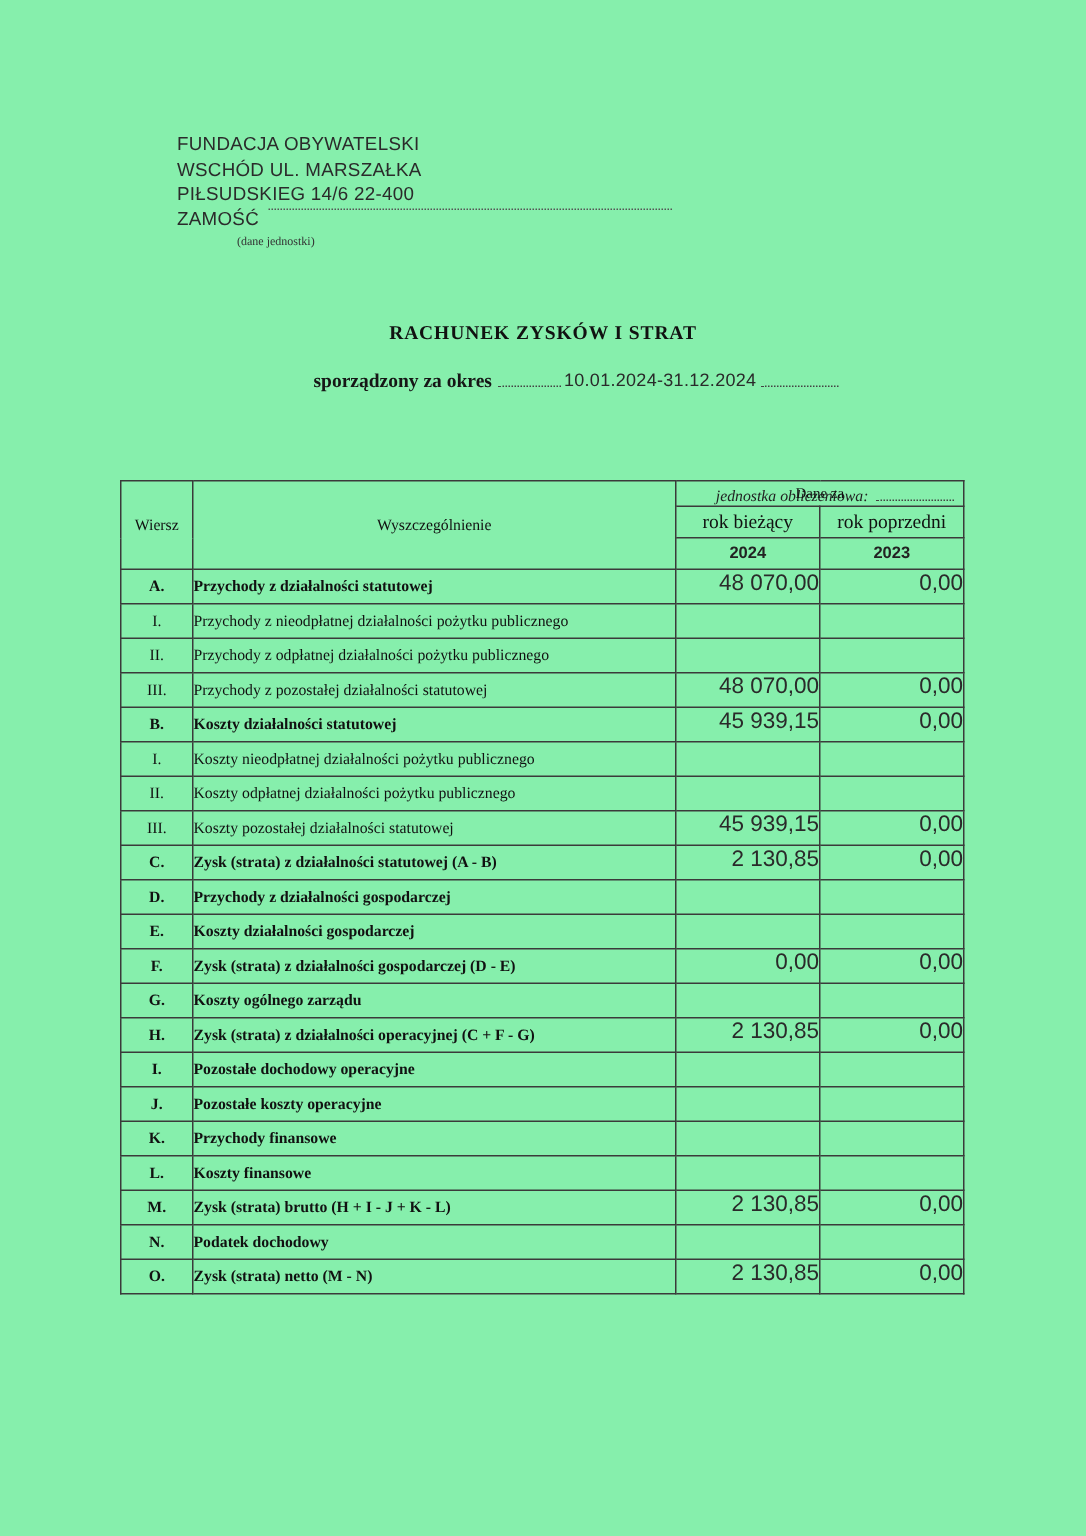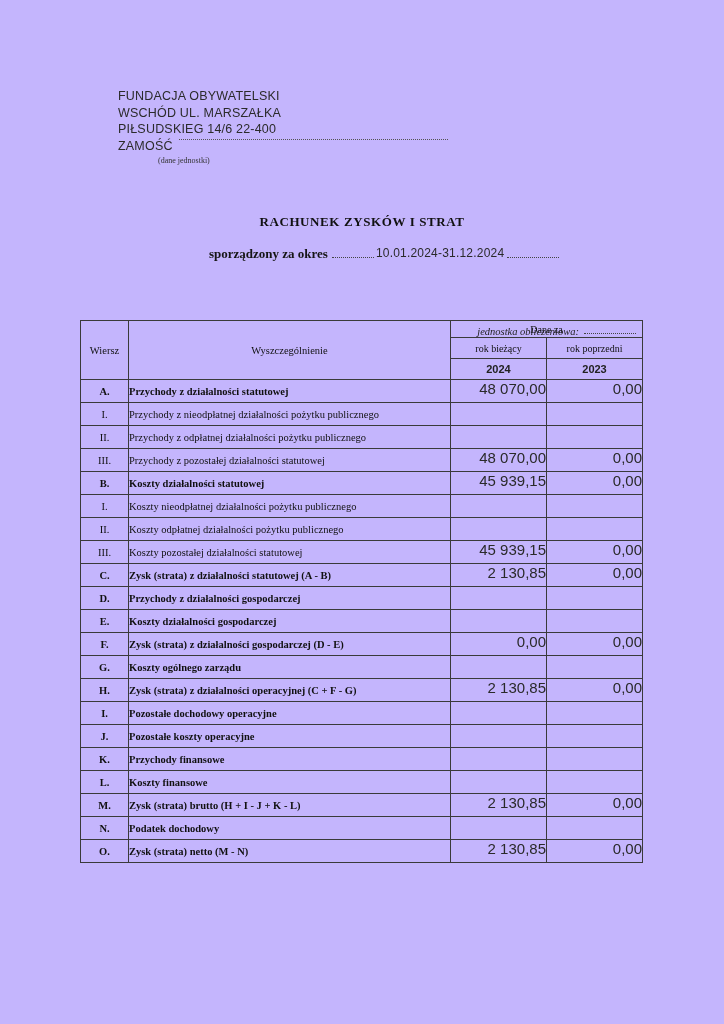--- a/index.html
+++ b/index.html
@@ -11,21 +11,21 @@
     width: 724px;
     height: 1024px;
     position: relative;
     font-family: "Liberation Serif", serif;
     color: #1a1a1a;
     overflow: hidden;
   }
   .page {
     position: absolute;
     inset: 0;
-    background: #c4b5fd;
+    background: #86efac;
   }
 
   
   .unit-block {
     position: absolute;
     left: 118px;
     top: 88px;
     width: 330px;
   }
   .unit-line {
@@ -144,21 +144,21 @@
   }
   .th-dane {
     text-align: center;
     font-size: 10px;
     font-weight: normal;
     height: 16px;
     color: #111;
   }
   .th-col {
     text-align: center;
-    font-size: 10px;
+    font-size: 13px;
     font-weight: normal;
     height: 20px;
     color: #111;
   }
   .th-year {
     text-align: center;
     font-family: "Liberation Sans", sans-serif;
     font-size: 11px;
     height: 20px;
     color: #222;

